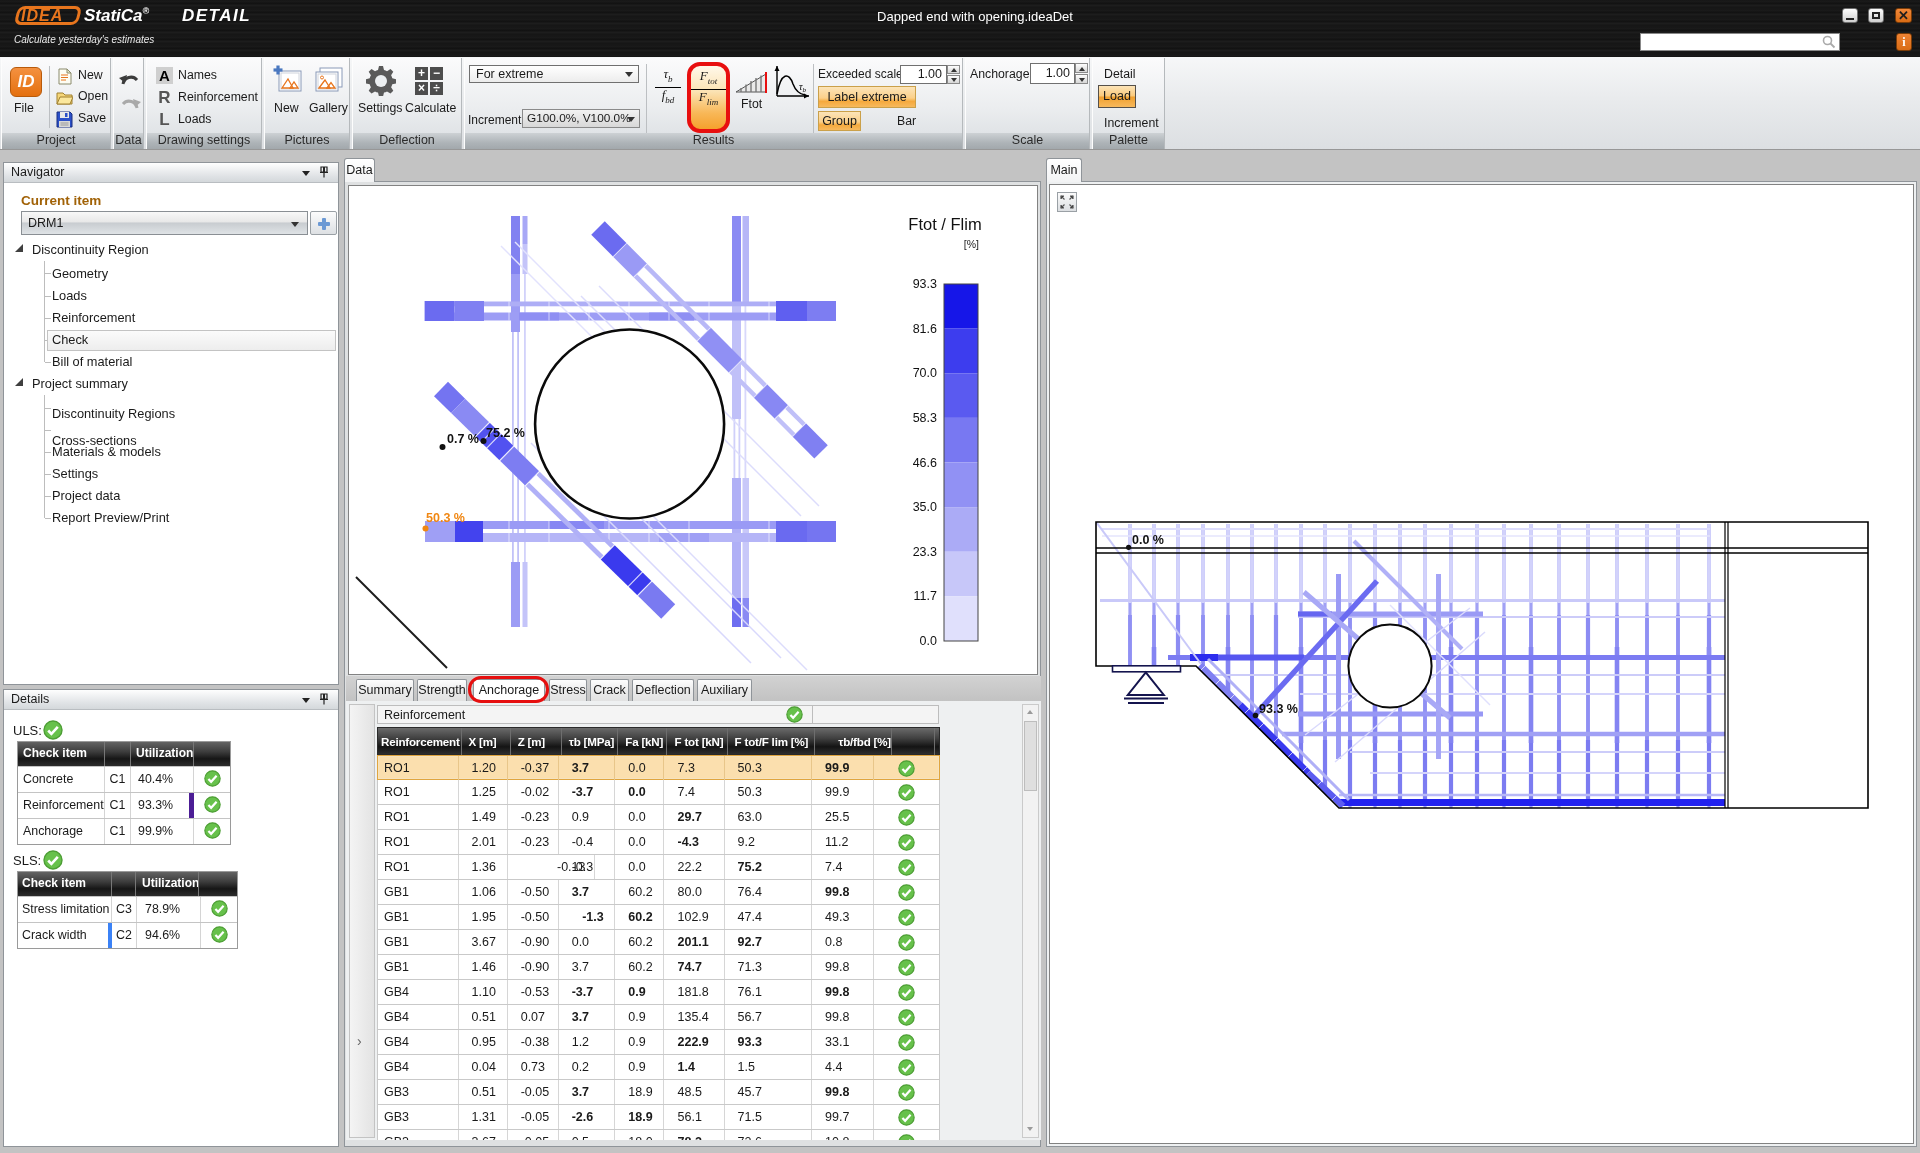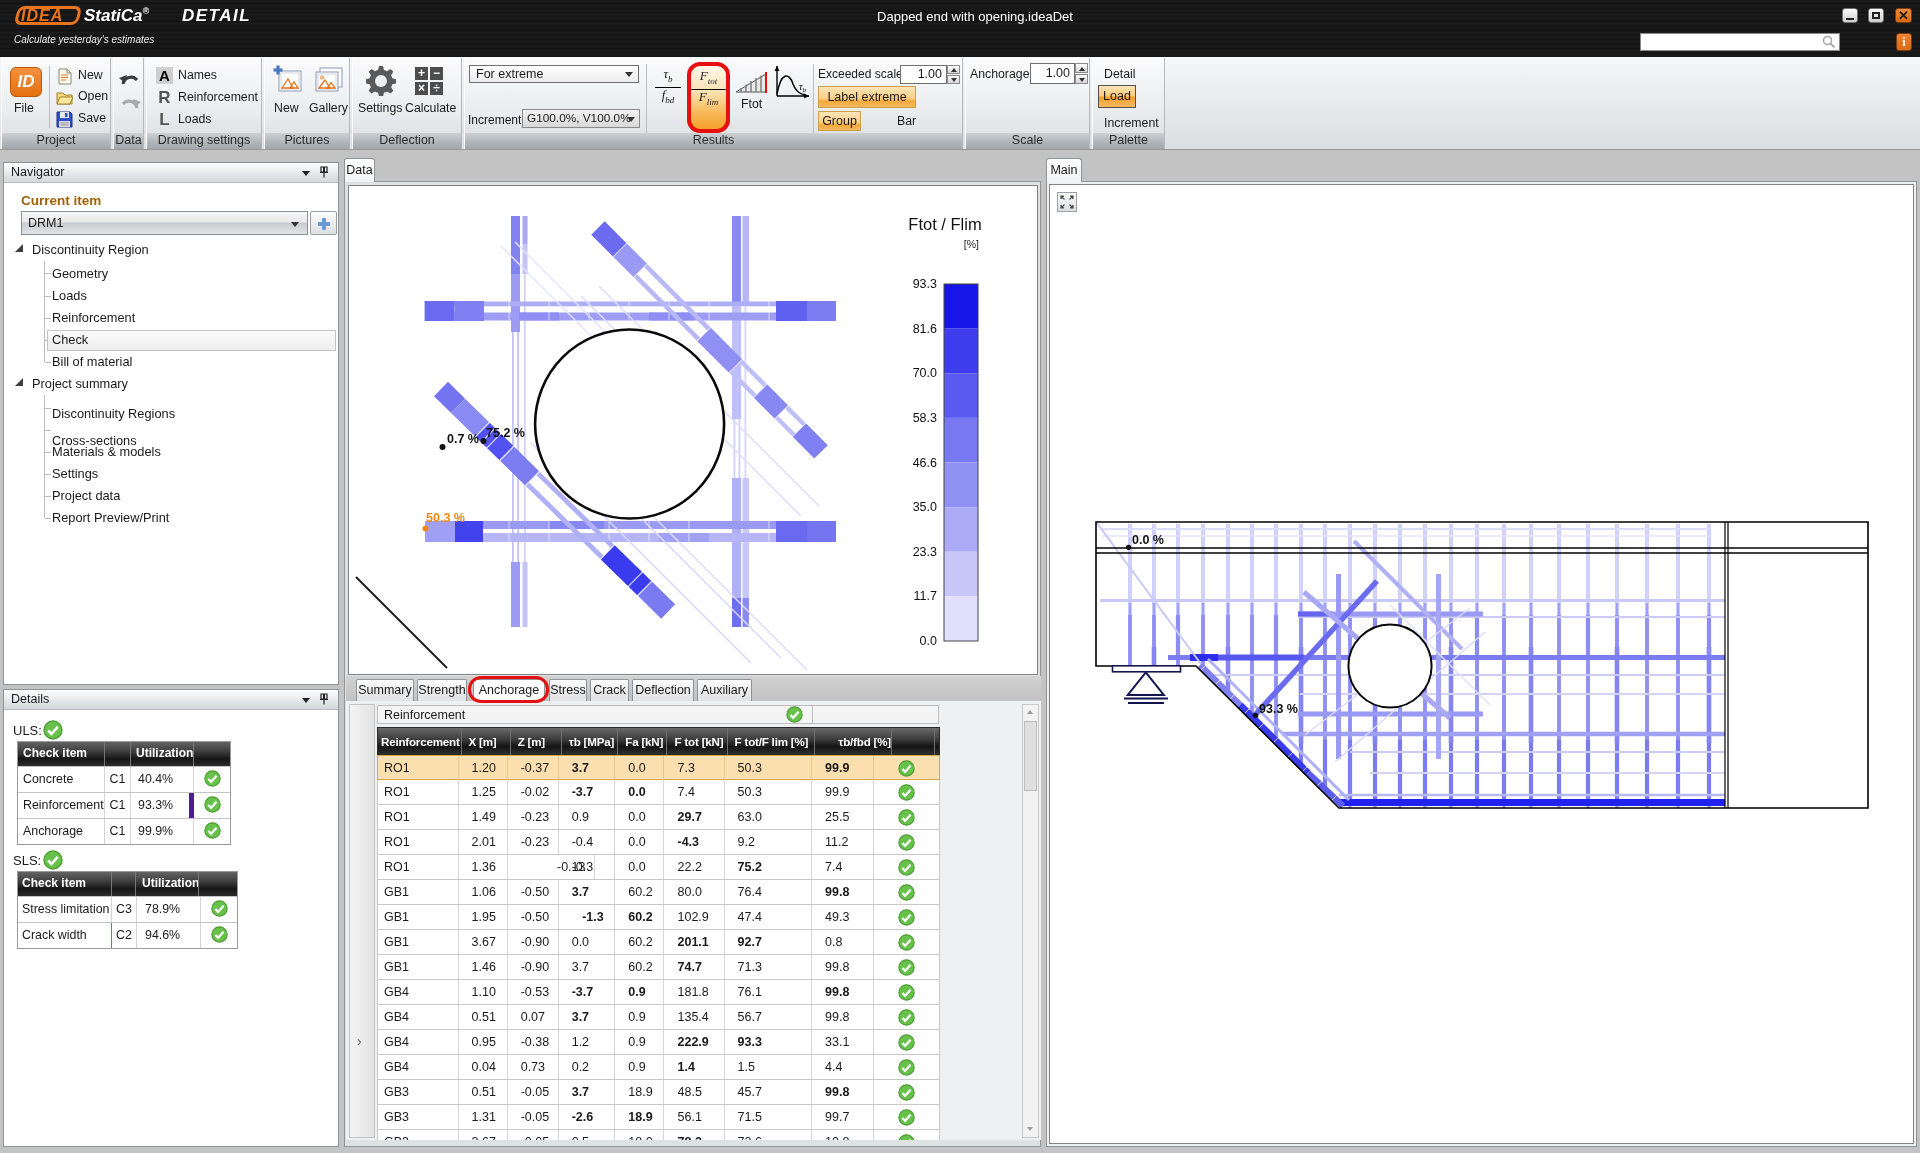--- a/index.html
+++ b/index.html
@@ -336,21 +336,21 @@
           <div style="width:94px;padding-left:4px;border-right:1px solid #d4d4d4;">Stress limitation</div>
           <div style="width:25px;text-align:center;border-right:1px solid #d4d4d4;">C3</div>
           <div style="width:64px;padding-left:8px;border-right:1px solid #d4d4d4;">78.9%</div>
           <div style="flex:1;text-align:center;"><svg width="17" height="17" style="vertical-align:-4px;" viewBox="0 0 20 20">
                 <circle cx="10" cy="10" r="9" fill="#67c14b"></circle>
                 <circle cx="10" cy="10" r="9" fill="none" stroke="#4d9e35" stroke-width="1.4"></circle>
                 <path d="M5.2 10.5 l3.2 3.4 l6.4 -7" stroke="#fff" stroke-width="2.6" fill="none"></path>
               </svg></div>
         </div>
         <div class="drow" style="display:flex;height:26px;border-top:1px solid #c4c4c4;line-height:25px;">
-          <div style="width:94px;padding-left:4px;border-right:1px solid #3b82f6;">Crack width</div>
+          <div style="width:94px;padding-left:4px;border-right:4px solid #3b82f6;">Crack width</div>
           <div style="width:25px;text-align:center;border-right:1px solid #d4d4d4;">C2</div>
           <div style="width:64px;padding-left:8px;border-right:1px solid #d4d4d4;">94.6%</div>
           <div style="flex:1;text-align:center;"><svg width="17" height="17" style="vertical-align:-4px;" viewBox="0 0 20 20">
                 <circle cx="10" cy="10" r="9" fill="#67c14b"></circle>
                 <circle cx="10" cy="10" r="9" fill="none" stroke="#4d9e35" stroke-width="1.4"></circle>
                 <path d="M5.2 10.5 l3.2 3.4 l6.4 -7" stroke="#fff" stroke-width="2.6" fill="none"></path>
               </svg></div>
         </div>
       </div>
     </div>

